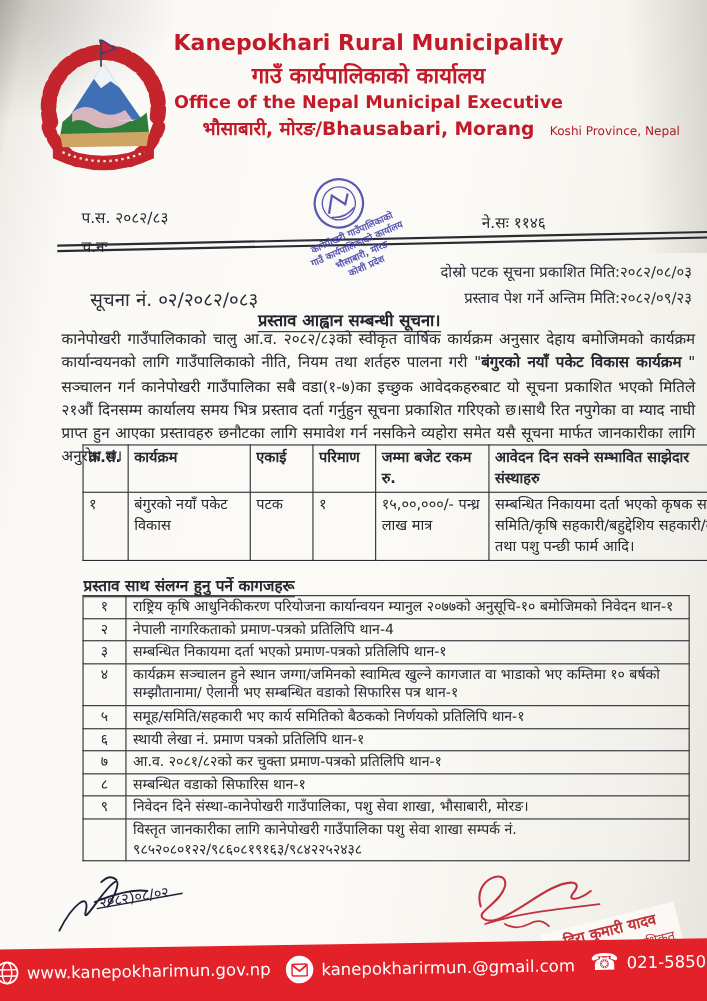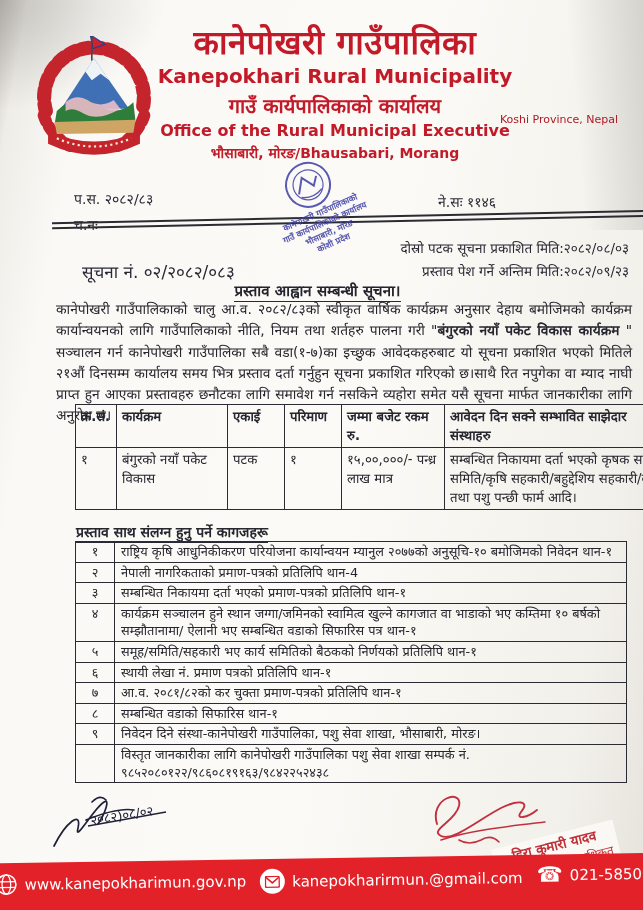--- a/index.html
+++ b/index.html
@@ -20,21 +20,21 @@
   .shade-tr{right:0;top:0;width:120px;height:230px;
     background:linear-gradient(265deg, rgba(140,138,132,.30), transparent 55%);}
 
   
   .emblem{position:absolute;left:28px;top:30px;width:132px;height:140px;}
   .hdr-center{position:absolute;left:150px;top:24px;width:370px;text-align:center;color:#c21a28;}
   .hdr-title-np{font-size:33px;font-weight:bold;letter-spacing:.5px;line-height:1.15;}
   .hdr-title-en{font-size:20px;font-weight:600;margin-top:2px;}
   .hdr-office-np{font-size:20px;font-weight:bold;margin-top:4px;}
   .hdr-office-en{font-size:16px;font-weight:600;margin-top:2px;}
-  .hdr-address{font-size:14px;font-weight:bold;margin-top:3px;}
+  .hdr-address{font-size:17px;font-weight:bold;margin-top:3px;}
   .hdr-province{position:absolute;right:14px;top:112px;width:140px;text-align:center;color:#b01a26;}
   .hdr-province .np{font-size:12px;font-weight:bold;}
   .hdr-province .en{font-size:11px;margin-top:1px;}
 
   
   .ref-left{position:absolute;left:74px;top:186px;font-size:14px;line-height:26px;color:#2a2a36;}
   .ref-right{position:absolute;left:438px;top:192px;font-size:14px;color:#2a2a36;}
 
   .divider{position:absolute;left:52px;top:216px;width:600px;transform:rotate(-1.2deg);}
   .divider .l1{height:2px;background:#2b2b33;}
@@ -105,24 +105,23 @@
     <polygon points="30,72 60,26 92,72" fill="#3f6fb5"></polygon>
     <polygon points="48,44 60,26 74,46 66,40 58,46 52,38" fill="#eef3f8"></polygon>
     <path d="M26,74 Q44,56 62,68 Q82,80 96,66 L98,84 L24,86 Z" fill="#2e7d3a"></path>
     <path d="M34,66 q10,-8 20,-2 q12,8 24,0 l6,8 q-20,12 -34,4 q-10,-6 -16,-2 z" fill="#e9bcc9" opacity=".9"></path>
     <path d="M24,84 L98,82 L96,94 L26,95 Z" fill="#cfa565"></path>
     <path d="M18,92 Q60,112 102,92 L102,104 Q60,124 18,104 Z" fill="#c4242c"></path>
     <path d="M26,99 Q60,114 94,99" fill="none" stroke="#f6e9d8" stroke-width="2" stroke-dasharray="2 3"></path>
   </svg>
 
   <div class="hdr-center">
-    <div class="hdr-title-np">कानेपोखरी गाउँपालिका</div>
     <div class="hdr-title-en">Kanepokhari Rural Municipality</div>
     <div class="hdr-office-np">गाउँ कार्यपालिकाको कार्यालय</div>
-    <div class="hdr-office-en">Office of the Rural Municipal Executive</div>
+    <div class="hdr-office-en">Office of the Nepal Municipal Executive</div>
     <div class="hdr-address">भौसाबारी, मोरङ/Bhausabari, Morang</div>
   </div>
   <div class="hdr-province">
     <div class="en">Koshi Province, Nepal</div>
   </div>
 
   <div class="ref-left">
     <div>प.स. २०८२/८३</div>
     <div>च.नः</div>
   </div>

